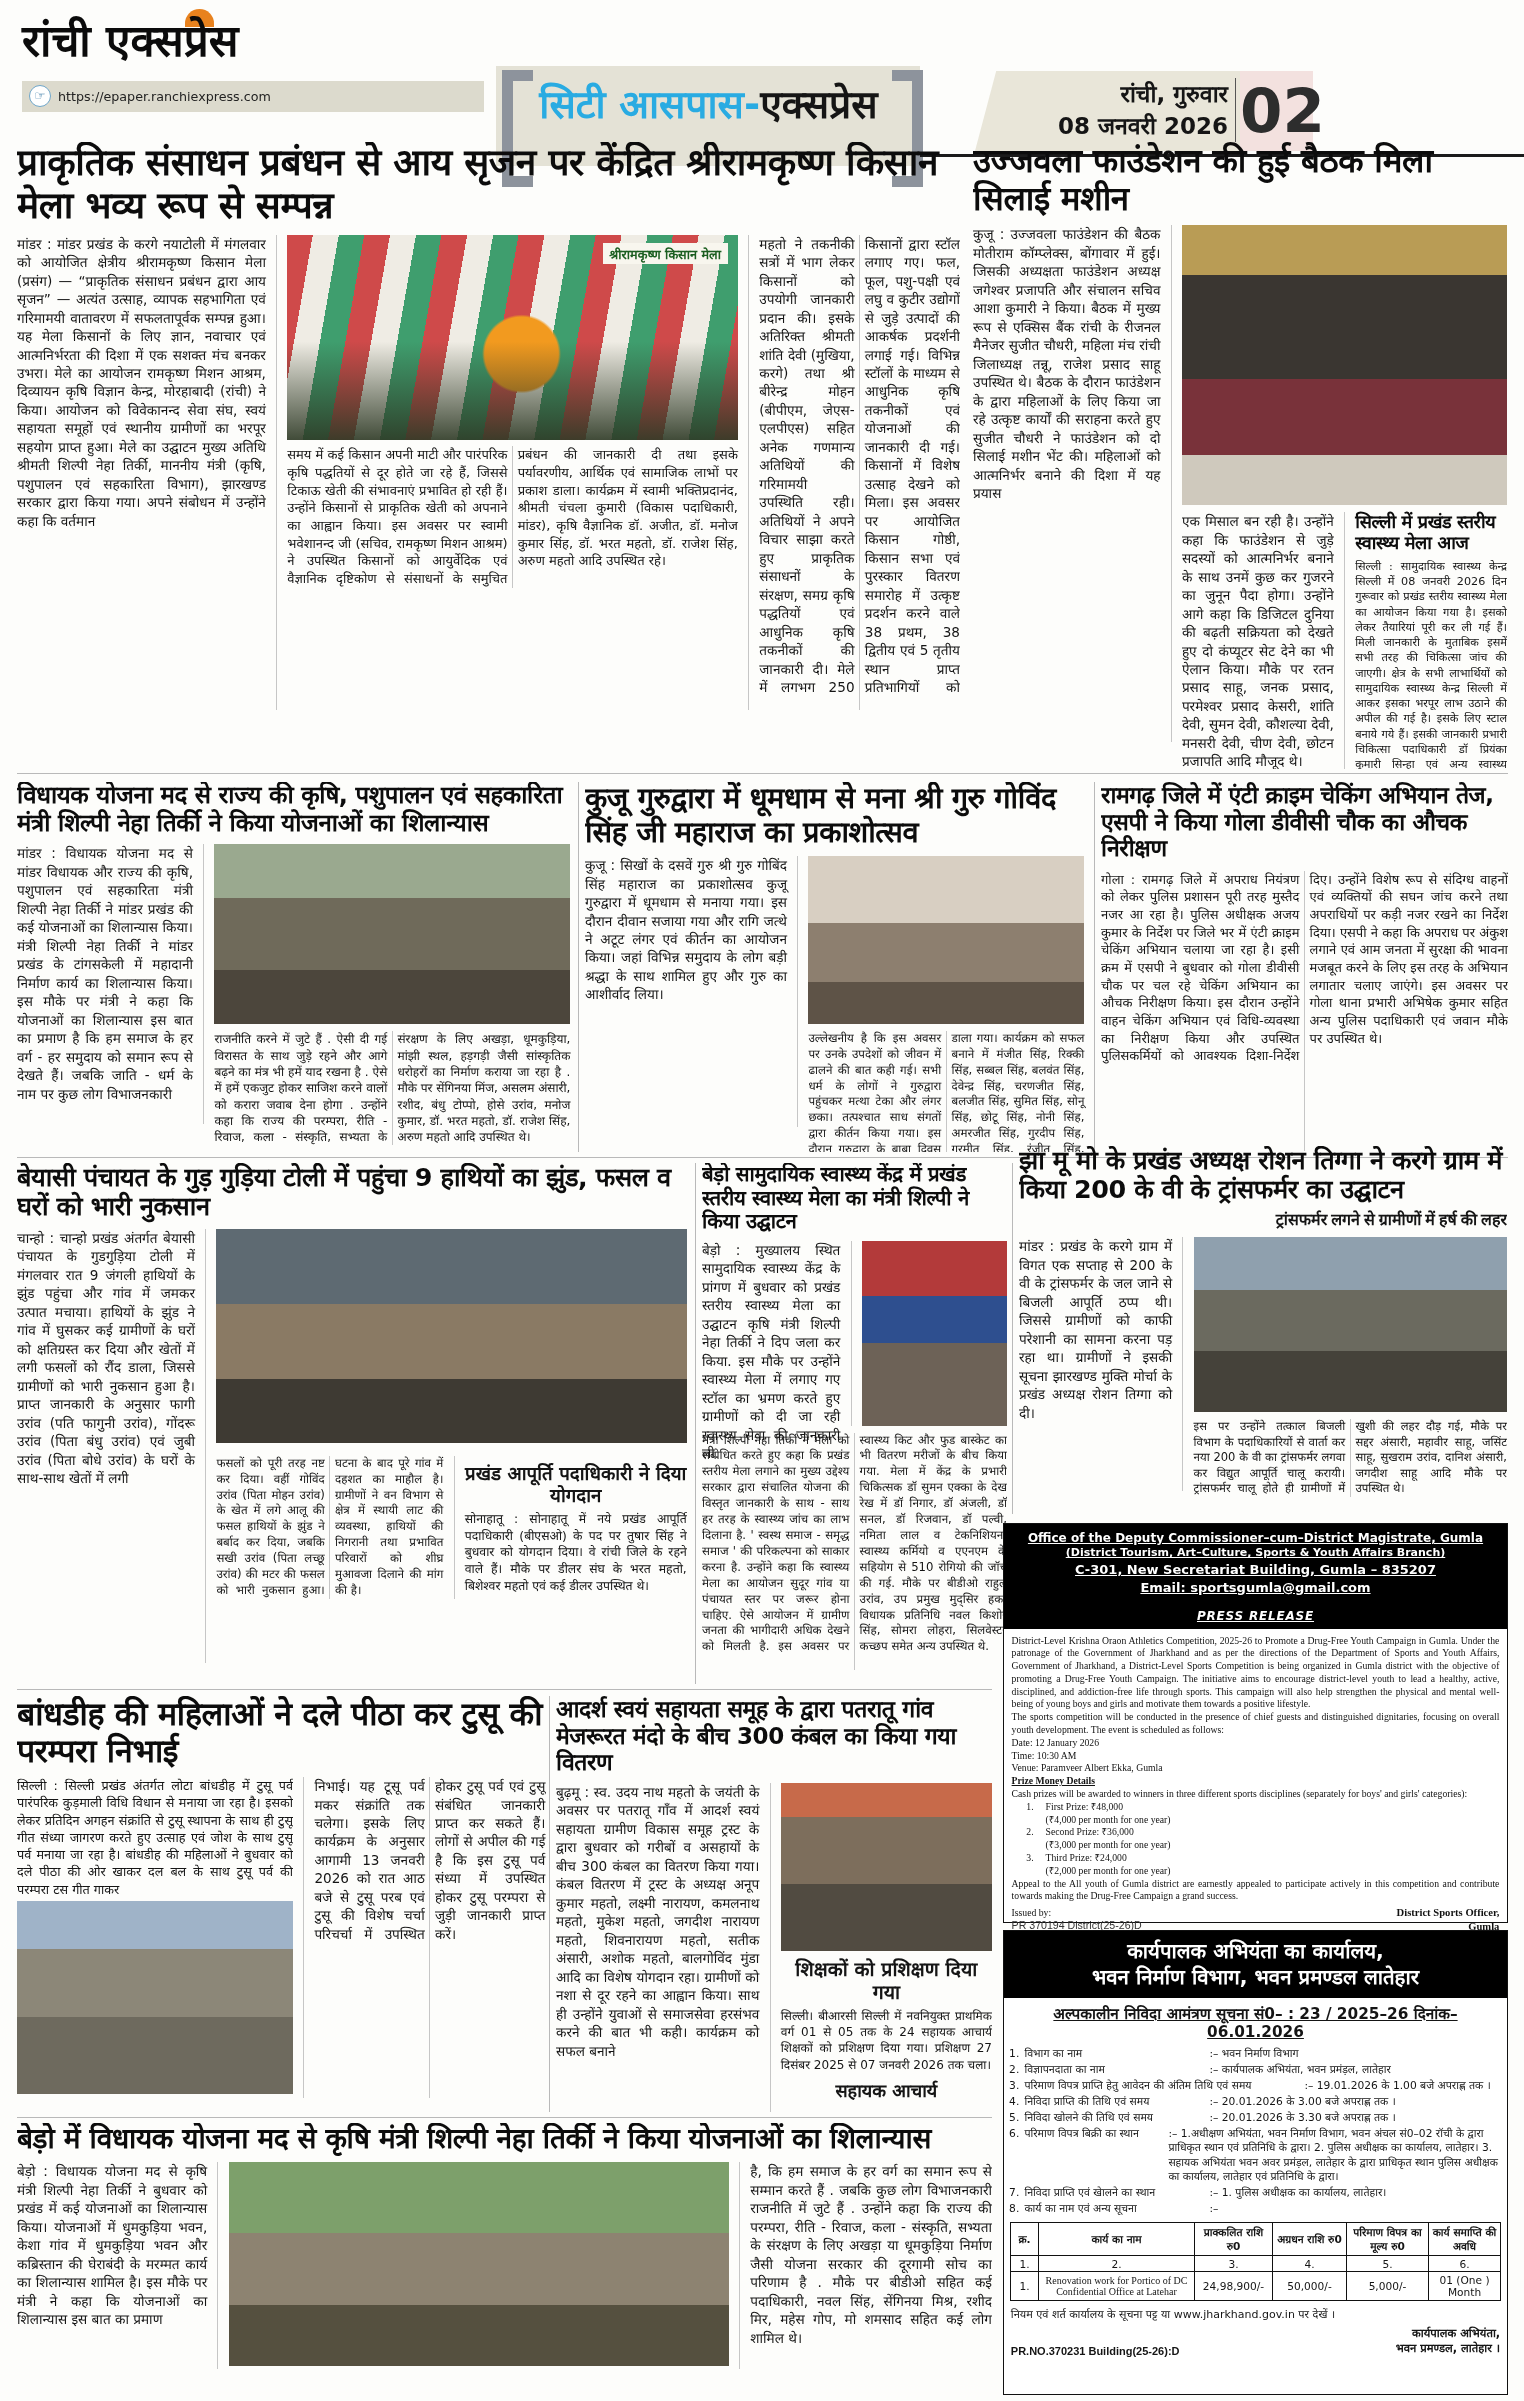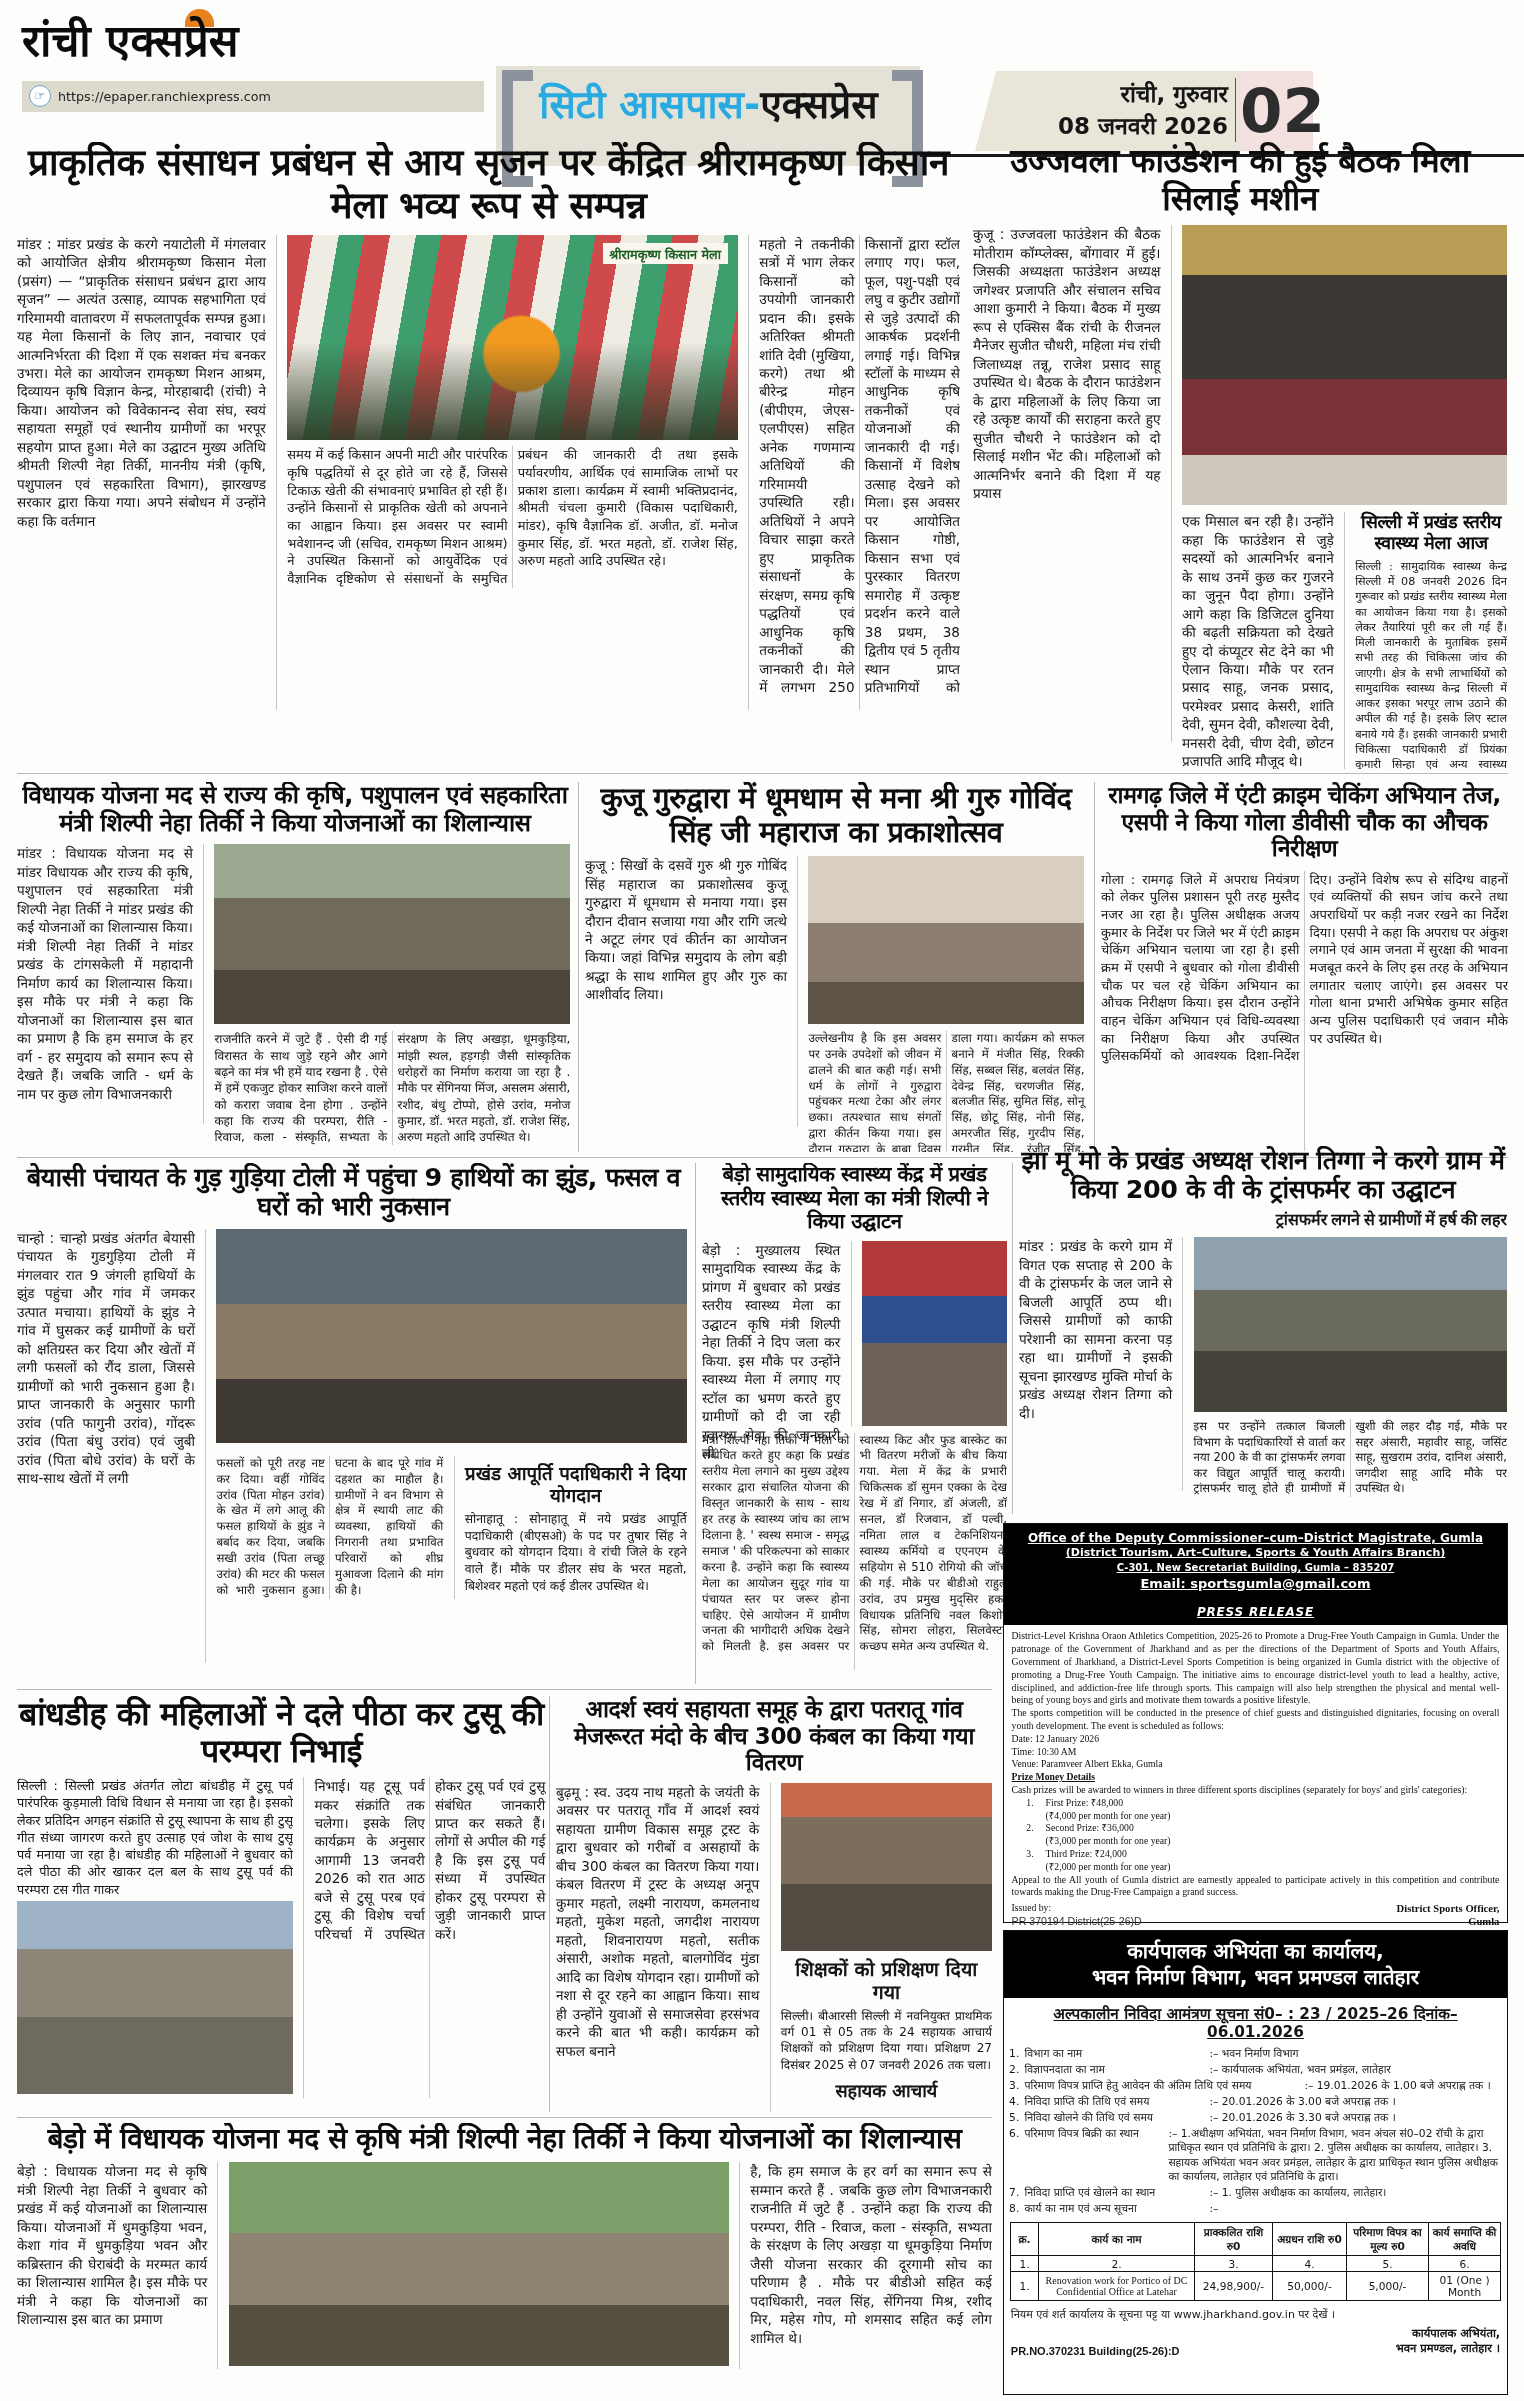--- a/index.html
+++ b/index.html
@@ -18,21 +18,21 @@
   .bracket.r{left:892px;border-right:11px solid #8d939c;border-top:11px solid #8d939c;border-bottom:11px solid #8d939c;}
   .section-title{position:absolute;left:526px;top:85px;width:365px;text-align:center;font-size:39px;font-weight:bold;line-height:1;white-space:nowrap;}
   .st-accent{color:#29abe2;}
   .datebox{position:absolute;left:975px;top:71px;width:265px;height:80px;background:#e9e6d9;clip-path:polygon(8% 0,100% 0,100% 100%,0 100%);}
   .dateline{position:absolute;left:984px;top:78px;width:244px;text-align:right;font-size:23px;font-weight:bold;line-height:1.4;border-right:1.7px solid #555;padding-right:6.8px;}
   .pagebox{position:absolute;left:1240px;top:71px;width:73px;height:80px;background:#f3e1df;text-align:center;}
   .pagenum{font-size:61px;font-weight:bold;color:#2d2d2d;line-height:80px;}
   .mast-rule{position:absolute;left:920px;top:154px;width:605px;height:2.5px;background:#1b1b1b;}
   
   .art{position:absolute;overflow:hidden;}
-  .hl{font-weight:bold;text-align:center;line-height:1.16;color:#0c0c0c;letter-spacing:-0.4px;margin:0 0 5.1px 0;}
+  .hl{font-weight:bold;text-align:left;line-height:1.16;color:#0c0c0c;letter-spacing:-0.4px;margin:0 0 5.1px 0;}
   .tail{font-weight:bold;text-align:right;font-size:16px;margin-top:-1.7px;font-family:Liberation Serif, serif;}
   .body{font-size:13.6px;line-height:1.36;text-align:justify;}
   .row{display:flex;gap:10.2px;margin-top:6.8px;}
   .row>*{min-width:0;}
   .row>*+*{border-left:0.8px solid #c6c6c6;padding-left:10.2px;}
   .cols2{column-count:2;column-gap:10.2px;column-rule:0.8px solid #c6c6c6;}
   .subhead{font-weight:bold;text-align:center;line-height:1.2;margin:6.8px 0 3.4px 0;}
   .photo{position:relative;width:100%;background:#8b8374;}
   .ph-banner{position:absolute;top:8.5px;right:10.2px;background:#f8f6ee;color:#1b5e20;font-weight:bold;padding:1.7px 6.8px;font-size:12.7px;}
   .ph-kisan{background:linear-gradient(to bottom,rgba(0,0,0,0) 0 52%,rgba(46,58,38,.9) 100%),radial-gradient(circle at 52% 58%,#f29a1f 0 14%,rgba(0,0,0,0) 15%),repeating-linear-gradient(100deg,#cf4a4a 0 25.4px,#efece4 25.4px 51px,#3f9e6e 51px 76px);}
@@ -43,21 +43,21 @@
   .ph-bero{background:linear-gradient(to bottom,#b33a3a 0 30%,#2e4f8f 30% 55%,#6d6257 55%);}
   .ph-transformer{background:linear-gradient(to bottom,#8fa0ae 0 30%,#6b6a5f 30% 65%,#45423a 65%);}
   .ph-tusu{background:linear-gradient(to bottom,#9fb3c8 0 25%,#8c8778 25% 60%,#6e6a5e 60%);}
   .ph-kambal{background:linear-gradient(to bottom,#c76a4a 0 20%,#7d6e5c 20% 60%,#514b41 60%);}
   .ph-bero2{background:linear-gradient(to bottom,#7da06b 0 35%,#8d8371 35% 70%,#55503f 70%);}
   .vline,.hline{position:absolute;background:#b9b9b9;}
   
   .pressbox{position:absolute;left:1003px;top:1523px;width:505px;height:400px;border:1.7px solid #111;box-sizing:border-box;background:#fff;}
   .press-head{background:#000;color:#fff;text-align:center;padding:6px 5.1px 5.1px 5.1px;}
   .press-head div{text-decoration:underline;font-weight:bold;line-height:1.35;}
-  .ph1{font-size:12px;} .ph2{font-size:11px;} .ph3{font-size:10px;} .ph4{font-size:13px;}
+  .ph1{font-size:12px;} .ph2{font-size:11px;} .ph3{font-size:13px;} .ph4{font-size:13px;}
   .ph5{font-size:12px;letter-spacing:0.8px;margin-top:12px;font-style:italic;}
   .press-body{font-family:"Liberation Serif",serif;font-size:9.7px;line-height:1.32;text-align:justify;padding:5.1px 7.6px;color:#111;}
   .press-body .ln{text-align:left;}
   .prize-item{display:flex;gap:12px;text-align:left;}
   .prize-item .pn{width:22px;text-align:right;}
   .prize-sub{padding-left:34px;text-align:left;}
   .press-foot{display:flex;justify-content:space-between;align-items:flex-end;margin-top:2.5px;}
   .press-sign{text-align:right;font-weight:bold;font-size:10.6px;line-height:1.3;}
   .press-pr{font-family:"Liberation Sans",sans-serif;font-size:10.6px;color:#333;}
   

